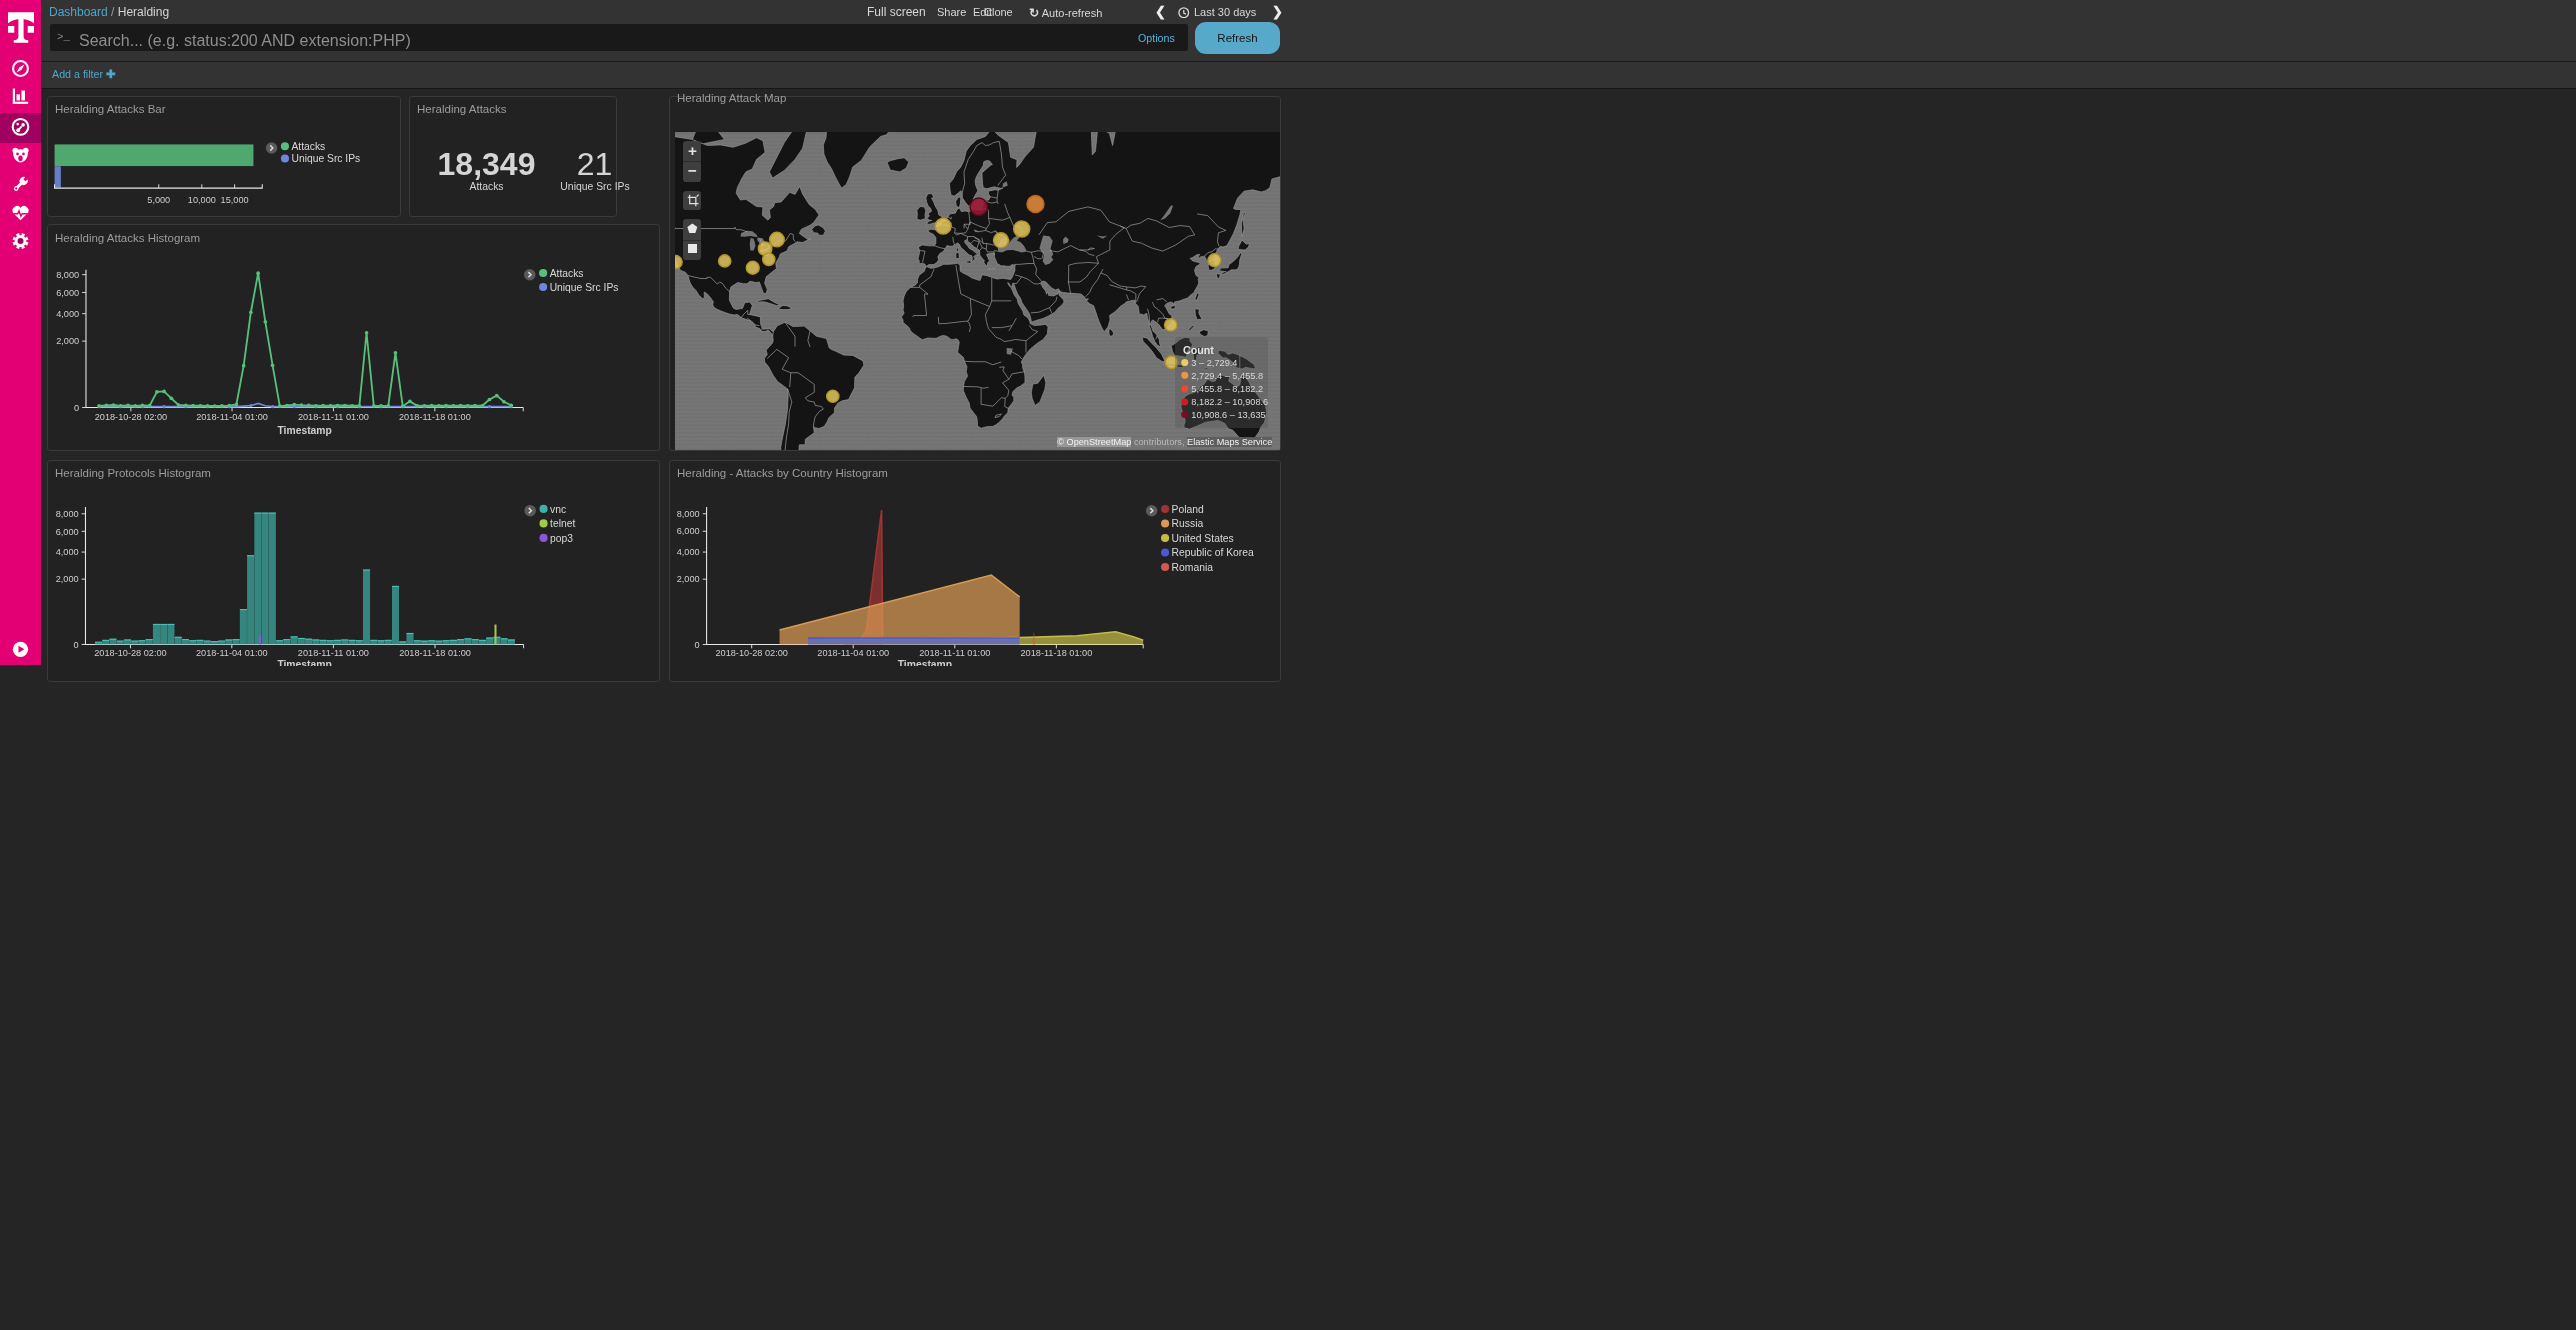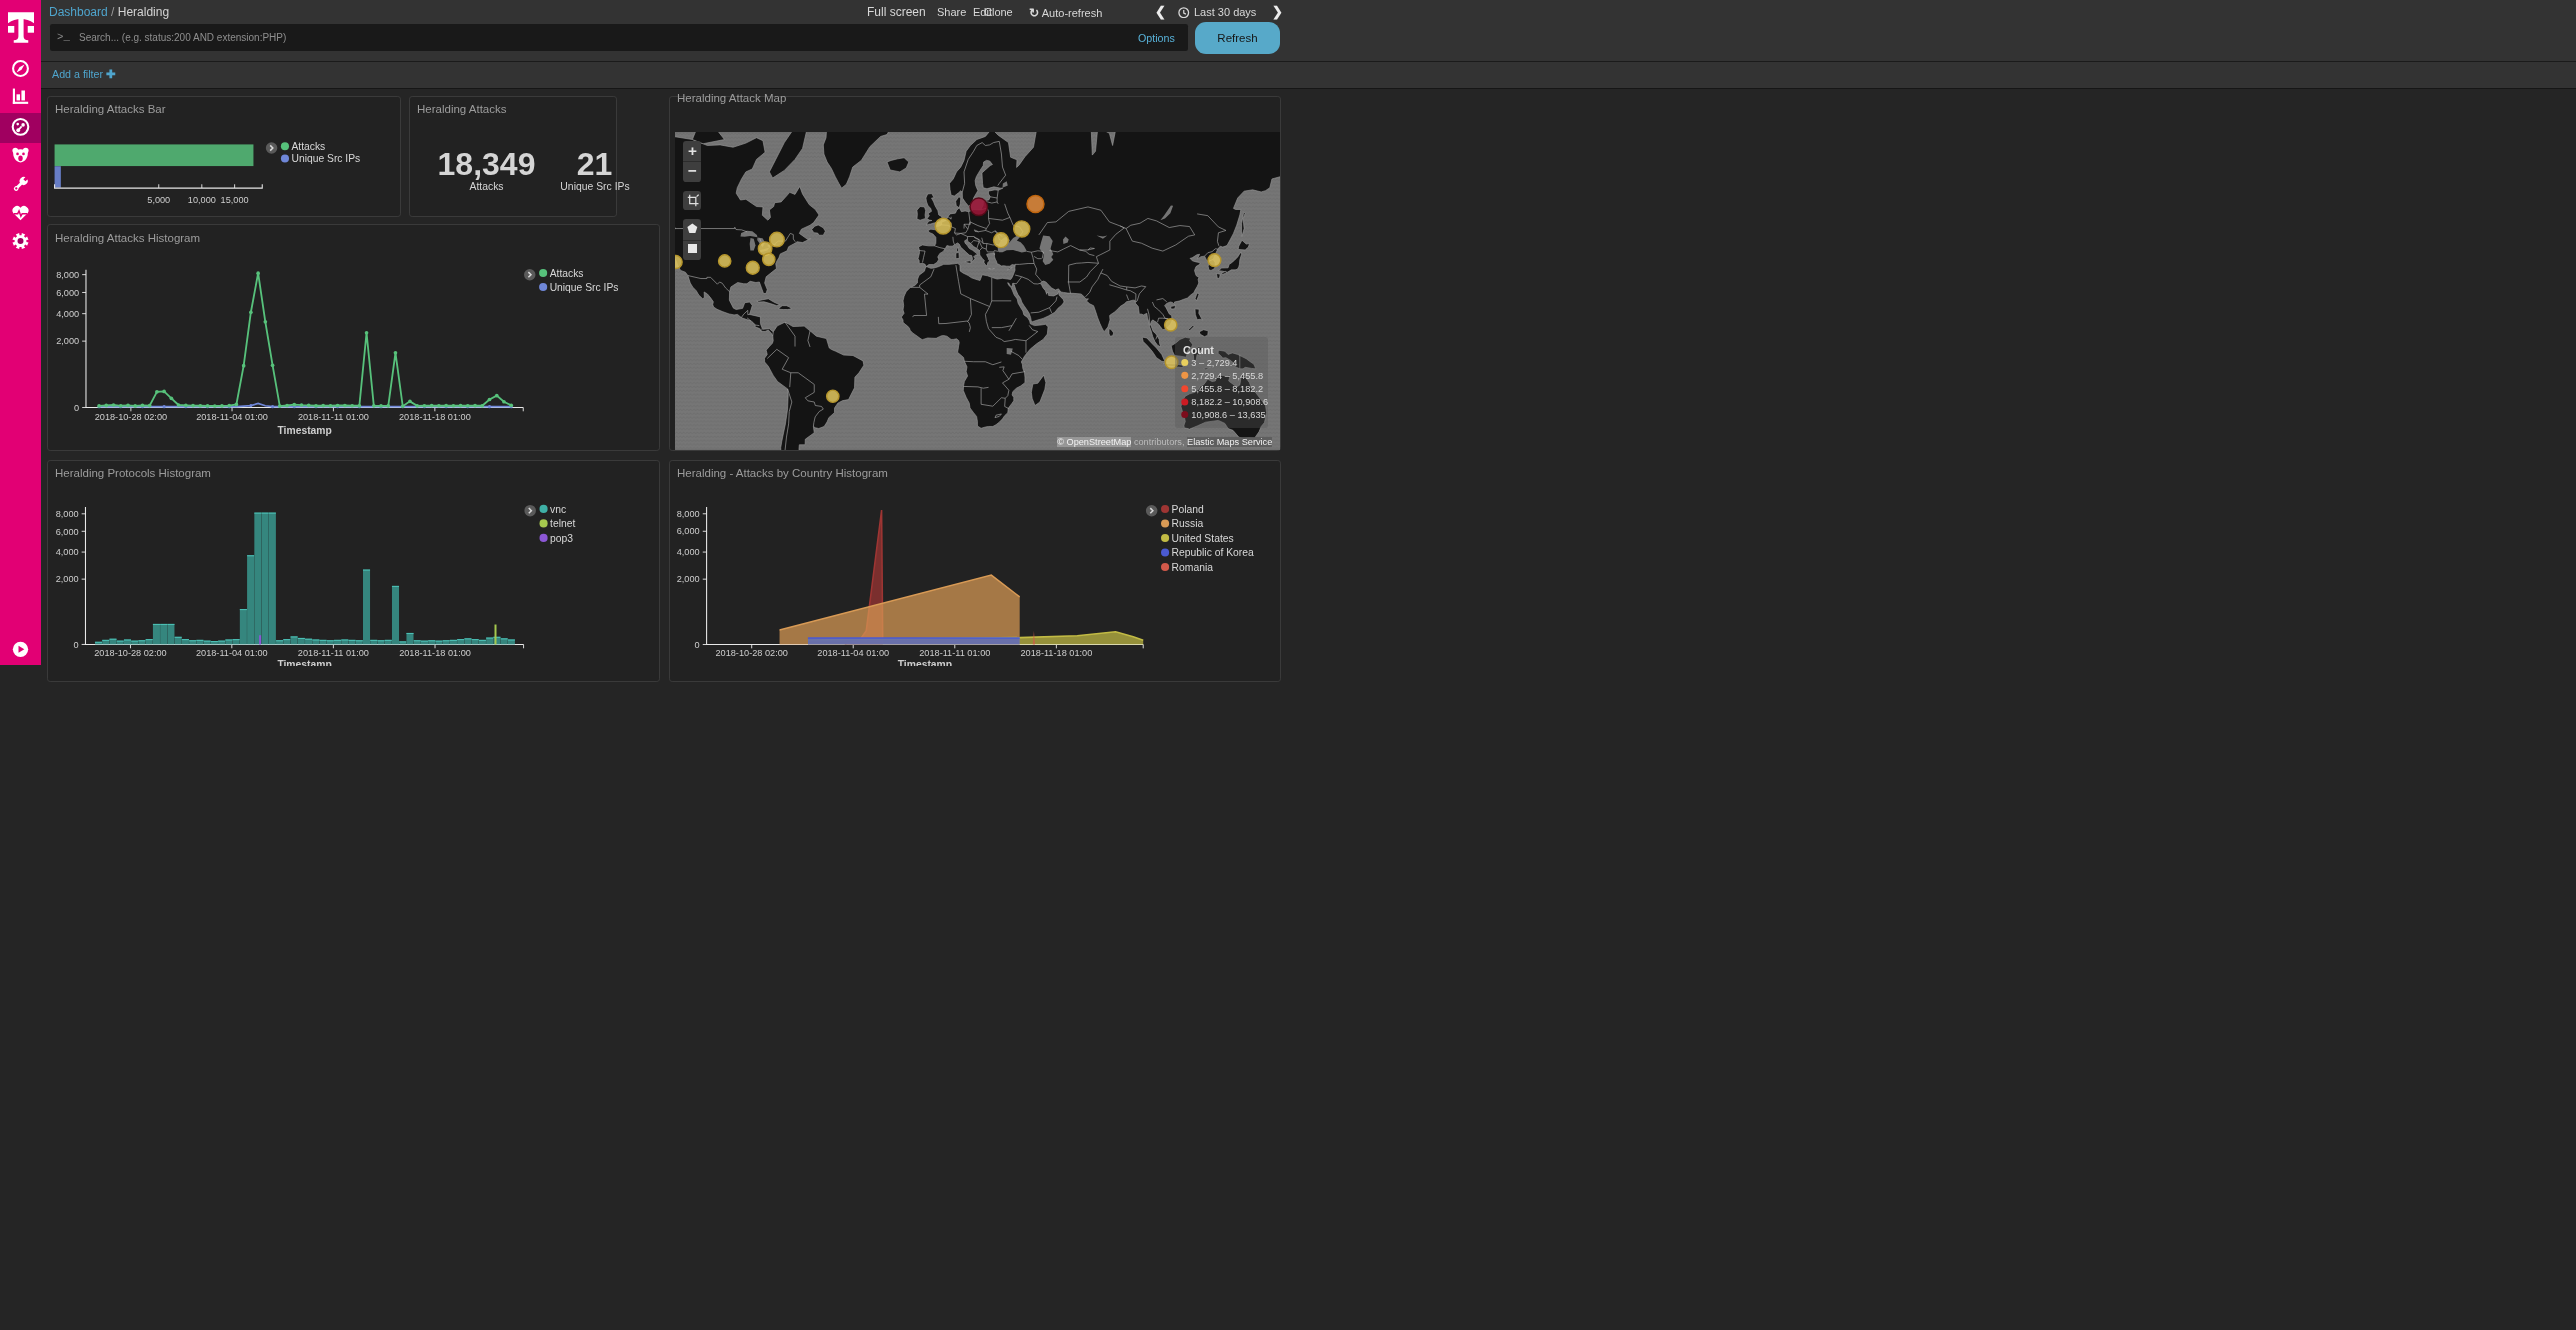--- a/index.html
+++ b/index.html
@@ -23,21 +23,21 @@
 <div class="abs" style="top:3.8px;left:1155px;font-size:13px;color:#ececec;font-weight:bold">❮</div>
 <svg class="abs" style="left:1178px;top:6.5px" width="11.5" height="11.5" viewBox="0 0 15 15">
     <circle cx="7.5" cy="7.5" r="6.3" fill="none" stroke="#d8d8d8" stroke-width="1.7"></circle>
     <path d="M7.5,3.8 L7.5,7.9 L10.3,9.3" stroke="#d8d8d8" stroke-width="1.6" fill="none"></path>
   </svg>
 <div class="abs" style="top:6.1px;left:1194px;font-size:11px;color:#d8d8d8">Last 30 days</div>
 <div class="abs" style="top:3.8px;left:1272px;font-size:13px;color:#ececec;font-weight:bold">❯</div>
 
 <div class="abs" style="left:50px;top:24px;width:1138px;height:27px;background:#191919;border-radius:2.3px"></div>
 <div class="abs" style="left:57px;top:31px;font-size:10.7px;color:#8a8a8a;font-family:'Liberation Mono',monospace">&gt;_</div>
-<div class="abs" style="left:79px;top:32px;font-size:10px;color:#8e8e8e">Search... (e.g. status:200 AND extension:PHP)</div>
+<div class="abs" style="left:79px;top:32px;font-size:16px;color:#8e8e8e">Search... (e.g. status:200 AND extension:PHP)</div>
 <div class="abs" style="left:1138px;top:32px;font-size:10.7px;color:#58b2d9">Options</div>
 <div class="abs" style="left:1195px;top:22.4px;width:85px;height:32px;background:#57a9c9;border-radius:11px;text-align:center;line-height:32px;font-size:11.5px;color:#161616">Refresh</div>
 
 <div class="abs" style="left:52px;top:67px;font-size:10.7px;color:#4fa5cd">Add a filter <span style="font-weight:bold;font-size:11.5px">✚</span></div>
 
 <div class="panel" style="left:47px;top:96px;width:354px;height:121px"></div>
 <div class="abs ptitle" style="left:55px;top:103px">Heralding Attacks Bar</div>
 <div class="abs" style="left:47px;top:96px;width:354px;height:121px">
     <svg width="354" height="121" style="position:absolute;left:0;top:0" viewBox="0 0 462 158.188">
       <rect x="9.5" y="63.30000000000001" width="260" height="28.3" fill="#57c17b" fill-opacity="0.85"></rect>
@@ -58,21 +58,21 @@
         <text x="319.2" y="86.7" font-size="13.5" fill="#d8d8d8">Unique Src IPs</text>
       </g>
     </svg>
   </div>
 
 <div class="panel" style="left:409px;top:96px;width:208px;height:121px"></div>
 <div class="abs ptitle" style="left:417px;top:103px">Heralding Attacks</div>
 <div class="abs" style="left:409px;top:96px;width:208px;height:121px">
 <div class="abs" style="left:0;top:50px;width:155px;text-align:center;font-size:32px;font-weight:bold;color:#d5d5d5">18,349</div>
 <div class="abs" style="left:0;top:85px;width:155px;text-align:center;font-size:10.4px;color:#d5d5d5">Attacks</div>
-<div class="abs" style="left:155px;top:50px;width:61px;text-align:center;font-size:32px;font-weight:bold;color:#d5d5d5">21</div>
+<div class="abs" style="left:155px;top:50px;width:61px;text-align:center;font-size:32px;font-weight:normal;color:#d5d5d5">21</div>
 <div class="abs" style="left:123px;top:85px;width:126px;text-align:center;font-size:10.4px;color:#d5d5d5">Unique Src IPs</div>
 </div>
 
 <div class="panel" style="left:669px;top:96px;width:612px;height:355px"></div>
 <div class="abs ptitle" style="left:677px;top:92px">Heralding Attack Map</div>
 <div class="abs" style="left:675px;top:132px;width:605px;height:318px;overflow:hidden">
 <svg width="605" height="318" viewBox="0 0 789 414.5" style="position:absolute;left:0;top:0">
 <defs>
 <pattern id="waves" width="9" height="5" patternUnits="userSpaceOnUse">
 <rect width="9" height="5" fill="#767676"></rect>

